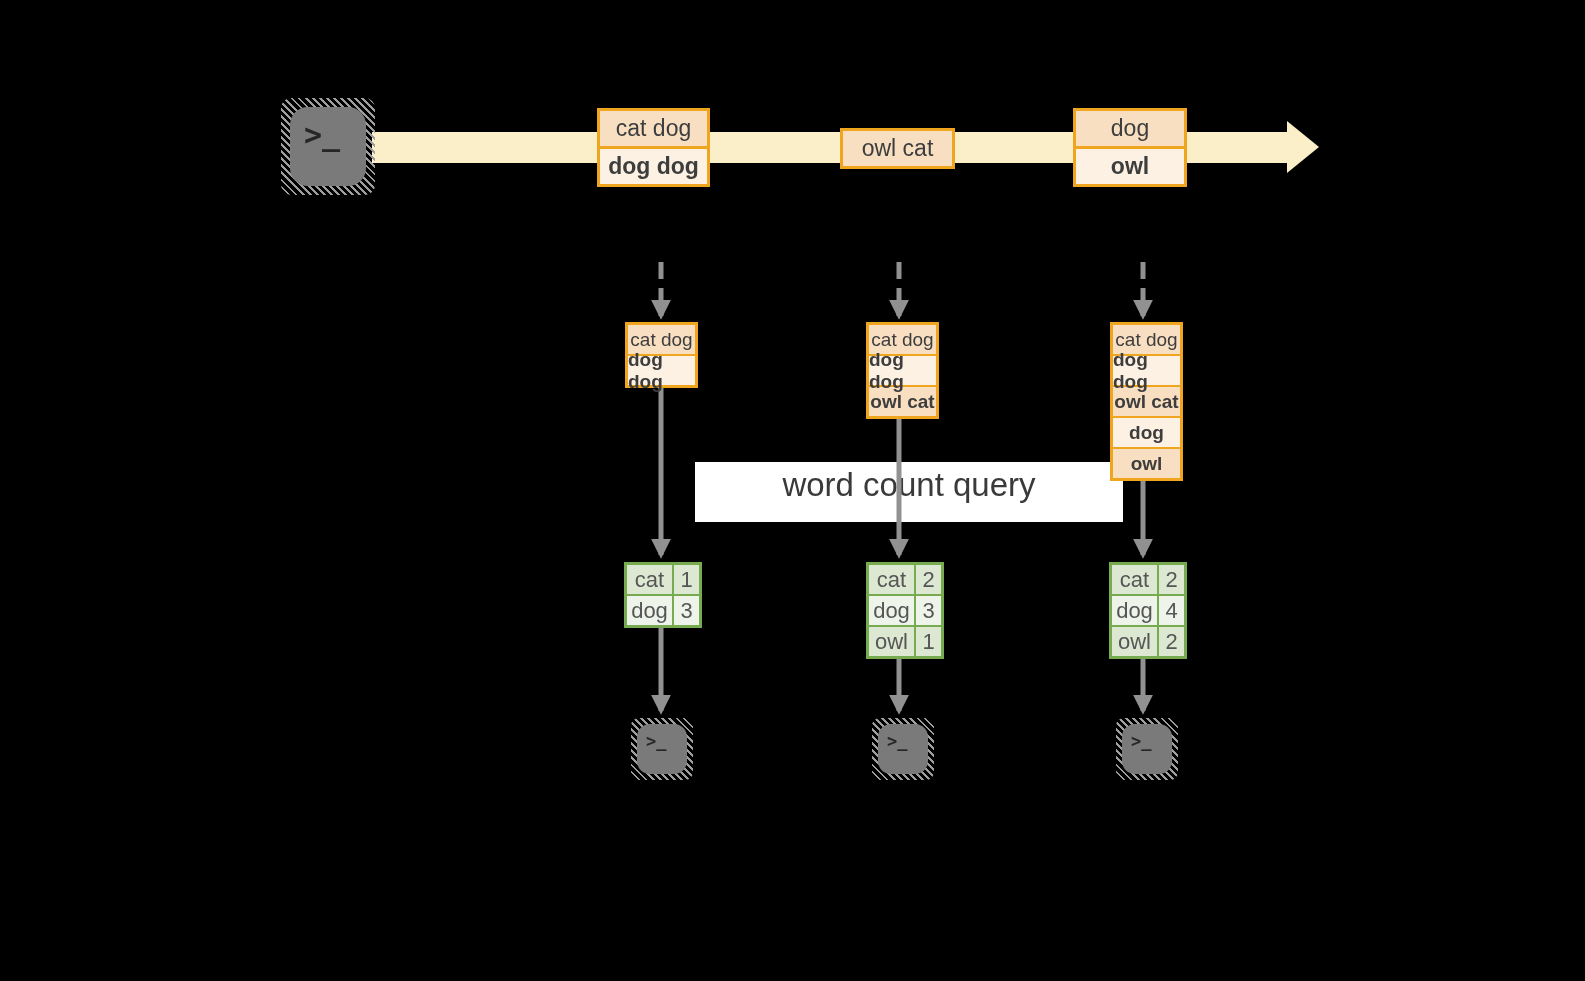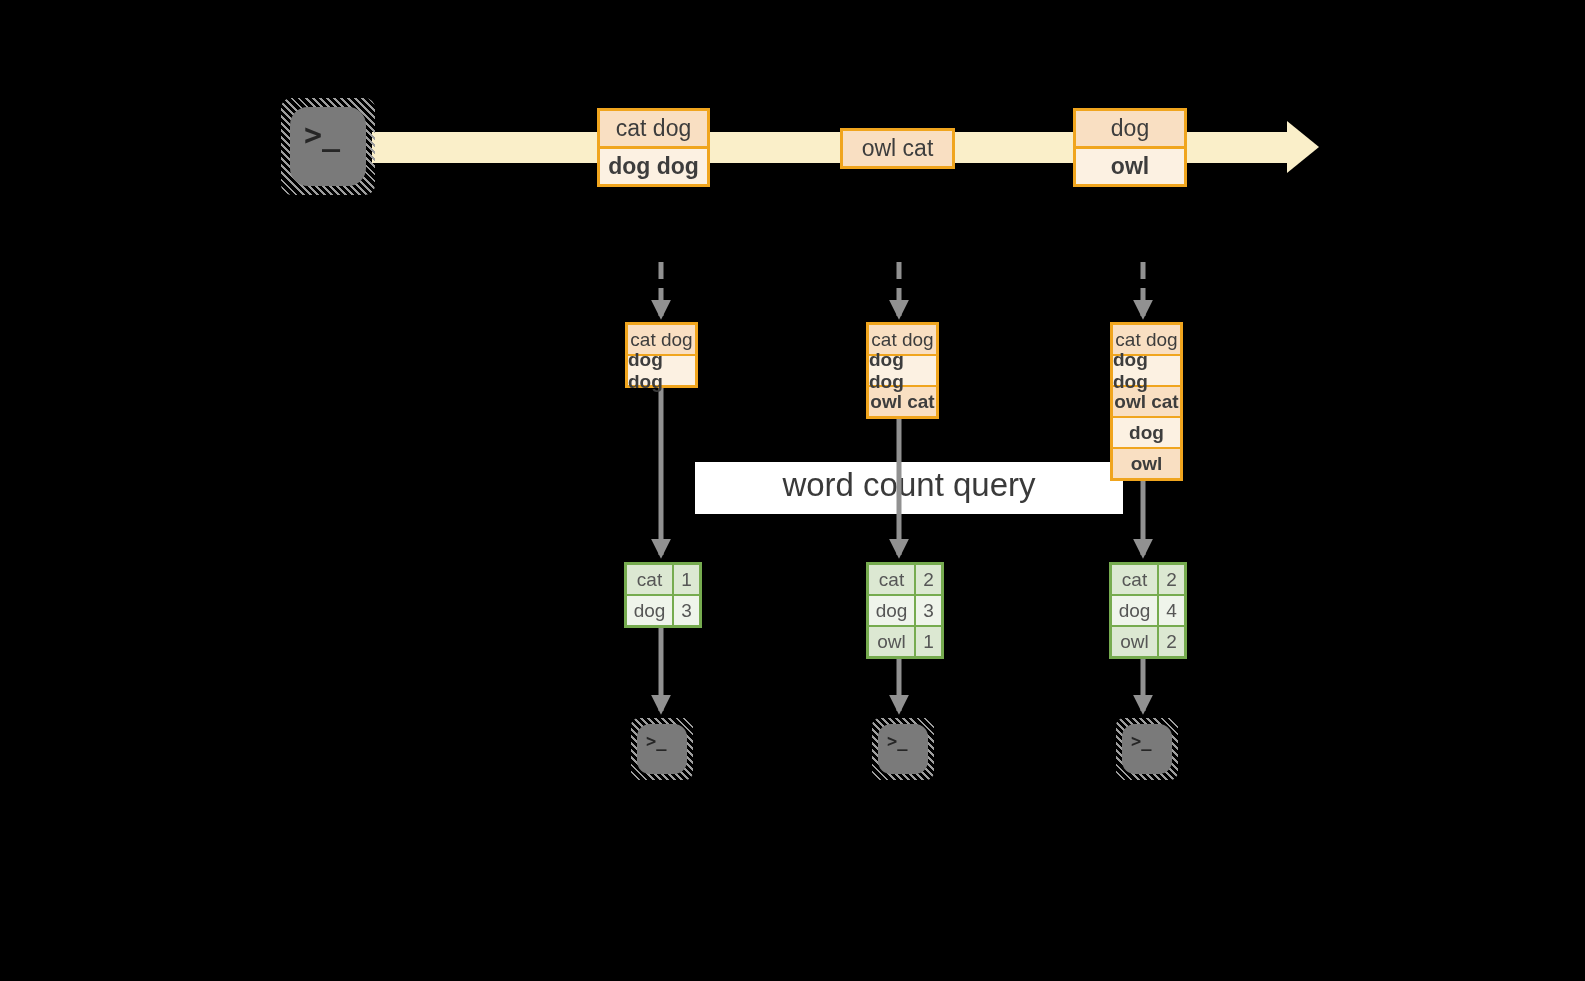--- a/index.html
+++ b/index.html
@@ -45,29 +45,29 @@
   #batch-0{left:597px;top:108px;width:107px;}
   #batch-1{left:840px;top:128px;width:109px;}
   #batch-2{left:1073px;top:108px;width:108px;}
   .stack .orow{height:29px;font-size:19px;}
   .stack .orow + .orow{border-top:2px solid var(--obord);}
   #stack-0{left:625px;top:322px;width:67px;}
   #stack-1{left:866px;top:322px;width:67px;}
   #stack-2{left:1110px;top:322px;width:67px;}
 
   
-  .query-label{position:absolute;left:695px;top:462px;width:428px;height:52px;z-index:1;
+  .query-label{position:absolute;left:695px;top:462px;width:428px;height:60px;z-index:1;
     background:var(--labelbg);color:#3a3a3a;font-size:33px;line-height:46px;text-align:center;}
 
   
   .gtable{position:absolute;z-index:3;border:3px solid var(--gbord);background:var(--gfill2);}
   .gtable .grow{display:flex;}
   .gtable .grow + .grow{border-top:2px solid var(--gbord);}
   .gcell{height:29px;display:flex;align-items:center;justify-content:center;
-    color:#565656;font-size:19px;}
+    color:#565656;font-size:22px;}
   .gword{width:45px;border-right:2px solid var(--gbord);}
   .gcount{width:25px;}
   .gtable .grow:nth-child(odd) .gcell{background:var(--gfill1);}
   .gtable .grow:nth-child(even) .gcell{background:var(--gfill2);}
   #gtable-0{left:624px;top:562px;}
   #gtable-1{left:866px;top:562px;}
   #gtable-2{left:1109px;top:562px;}
 
   
   svg.arrows{position:absolute;left:0;top:0;z-index:2;}

